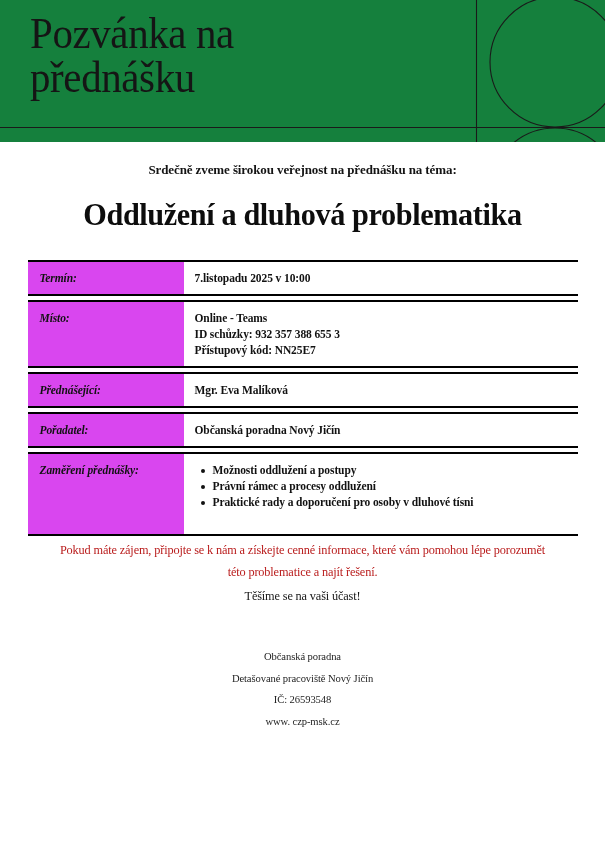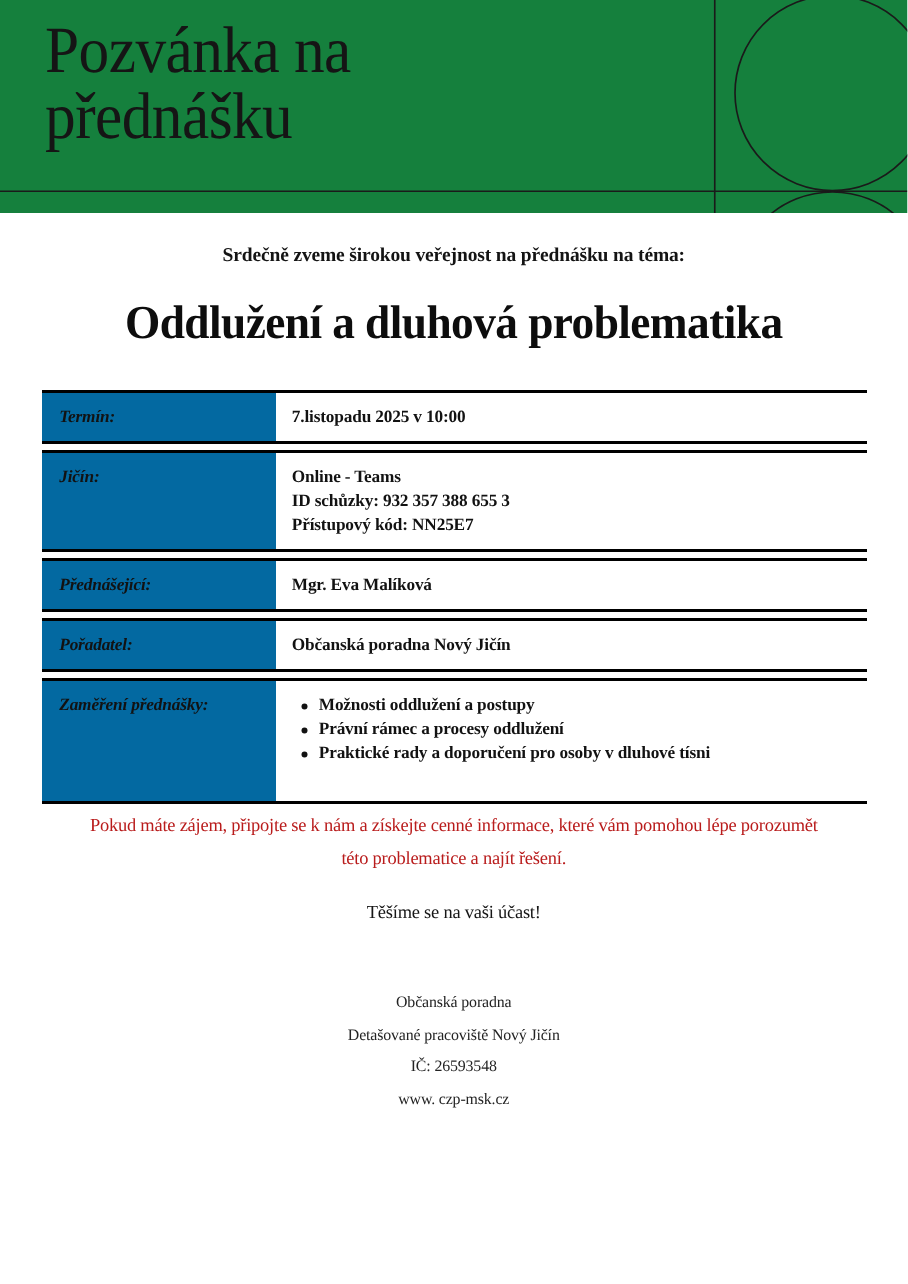--- a/index.html
+++ b/index.html
@@ -79,21 +79,21 @@
   .info-table tr {
     border-top: 2.4px solid #000;
     border-bottom: 2.4px solid #000;
   }
   .info-table td {
     vertical-align: top;
     padding: 0;
   }
   .cell-label {
     width: 144px;
-    background: #0369a1;
+    background: #d946ef;
     font-style: italic;
     font-weight: bold;
     font-size: 11.5px;
     padding: 10px 0 10px 12px !important;
     letter-spacing: -0.1px;
     color: #121212;
   }
   .cell-value {
     background: #ffffff;
     font-size: 11.5px;
@@ -135,21 +135,21 @@
   .closing {
     margin: 4px auto 0 auto;
     width: 490px;
     text-align: center;
     font-size: 12.3px;
     line-height: 1.75;
     letter-spacing: -0.15px;
     color: #b91c1c;
   }
   .cheer {
-    margin-top: 18px;
+    margin-top: 6px;
     text-align: center;
     font-size: 12.3px;
     letter-spacing: -0.15px;
     color: #161616;
   }
 
   
   .footer {
     margin-top: 42px;
     text-align: center;
@@ -184,21 +184,21 @@
       <td class="cell-label">Termín:</td>
       <td class="cell-value">
         <span class="value-line">7.listopadu 2025 v 10:00</span>
       </td>
     </tr>
     <tr class="row-spacer">
         <td></td>
         <td></td>
       </tr>
     <tr>
-      <td class="cell-label">Jičín:</td>
+      <td class="cell-label">Místo:</td>
       <td class="cell-value">
         <span class="value-line">Online - Teams</span>
         <span class="value-line">ID schůzky: 932 357 388 655 3</span>
         <span class="value-line">Přístupový kód: NN25E7</span>
       </td>
     </tr>
     <tr class="row-spacer">
         <td></td>
         <td></td>
       </tr>

